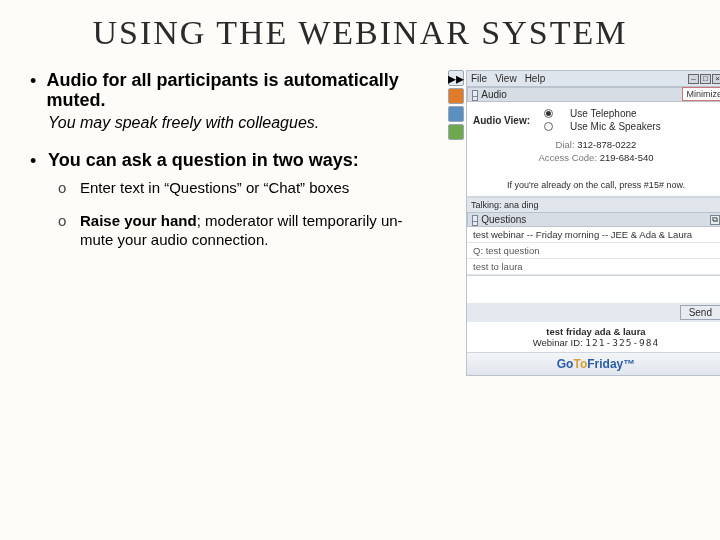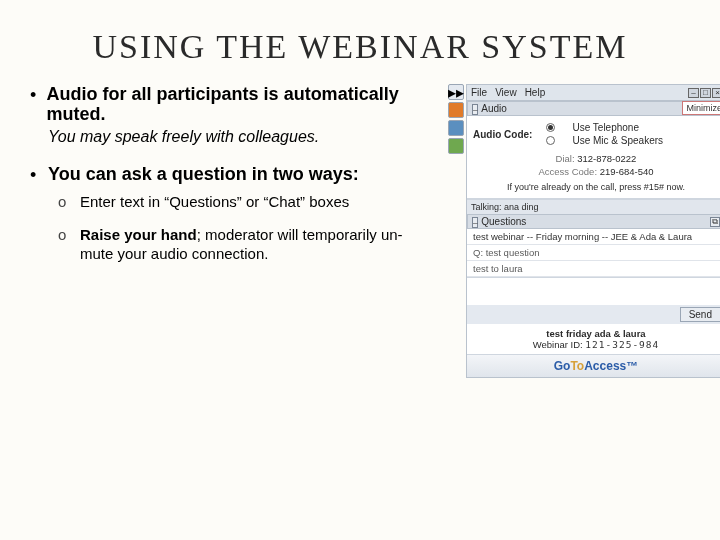--- a/index.html
+++ b/index.html
@@ -3,21 +3,21 @@
 <meta charset="utf-8">
 <style>
   * { box-sizing: border-box; margin: 0; padding: 0; }
   body {
     width: 720px; height: 540px;
     background: #fdfcf8;
     font-family: Arial, sans-serif;
     position: relative;
     overflow: hidden;
   }
-  .slide { width: 100%; height: 100%; padding: 28px 30px; }
+  .slide { width: 100%; height: 100%; padding: 14px 30px; }
   .title {
     font-family: "Times New Roman", serif;
     font-size: 34px;
     letter-spacing: 2px;
     color: #2a2a2a;
     text-align: center;
     margin-bottom: 18px;
   }
   .content { display: flex; gap: 18px; }
   .left { flex: 0 0 400px; }
@@ -70,21 +70,21 @@
     font-size: 9px; padding: 1px 3px;
   }
   .audio-body { background: #fff; padding: 6px; border-bottom: 1px solid #cfd6df; }
   .audio-mode { display: flex; align-items: center; gap: 10px; flex-wrap: wrap; }
   .audio-mode b { margin-right: 4px; }
   .radio { display: inline-flex; align-items: center; gap: 17px; font-size: 10px; }
   .radio .r { width: 9px; height: 9px; border: 1px solid #666; border-radius: 50%; display: inline-block; position: relative; }
   .radio .r.sel::after { content: ""; width: 5px; height: 5px; background: #333; border-radius: 50%; position: absolute; top: 1px; left: 1px; }
   .dial-info { text-align: center; font-size: 9.5px; margin-top: 6px; line-height: 13px; color: #2b2b2b; }
   .dial-info .grey { color: #777; }
-  .hint { font-size: 9px; text-align: center; margin-top: 4px; }
+  .hint { font-size: 9px; text-align: center; margin-top: 16px; }
   .talking { background: #e1e6ed; padding: 2px 4px; font-size: 9px; border-top: 1px solid #cfd6df; }
   .q-body { background: #fff; }
   .q-row { padding: 2px 6px; font-size: 9.5px; border-bottom: 1px solid #e0e4ea; color: #5a5a5a; }
   .q-row.hdr { color: #333; }
   .q-input { height: 28px; background: #fff; border-top: 1px solid #cfd6df; }
   .q-send { display: flex; justify-content: flex-end; padding: 2px 4px; background: #e4e9f0; }
   .send-btn { font-size: 10px; padding: 1px 8px; background: #e8ecf1; border: 1px solid #9aa6b5; border-radius: 0; }
   .footer { background: #fff; padding: 4px 6px; text-align: center; font-size: 9.5px; }
   .footer .wid { font-family: monospace; letter-spacing: 1px; color: #333; }
   .brand {
@@ -152,21 +152,21 @@
             </div>
             <div class="minimize-tag">Minimize</div>
           </div>
 
           <div class="section-hdr">
             <span><span class="sq">–</span>&nbsp;<span>Audio</span></span>
             <span class="sq">⧉</span>
           </div>
           <div class="audio-body">
             <div class="audio-mode">
-              <b>Audio Code:</b>
+              <b>Audio View:</b>
               <div style="display:flex;flex-direction:column;gap:2px">
                 <label class="radio">
                     <span class="r sel"></span>
                     <span>Use Telephone</span>
                   </label>
                 <label class="radio">
                     <span class="r"></span>
                     <span>Use Mic &amp; Speakers</span>
                   </label>
               </div>
@@ -193,19 +193,19 @@
             <div class="q-send">
               <div class="send-btn">Send</div>
             </div>
           </div>
 
           <div class="footer">
             <b>test friday ada &amp; laura</b><br>
             <span>Webinar ID:</span> <span class="wid">121-325-984</span>
           </div>
           <div class="brand">
-            <span class="go">Go</span><span class="to">To</span><span>Access™</span>
+            <span class="go">Go</span><span class="to">To</span><span>Friday™</span>
           </div>
         </div>
       </div>
     </div>
   </div>
 </div>
 
 </body></html>

